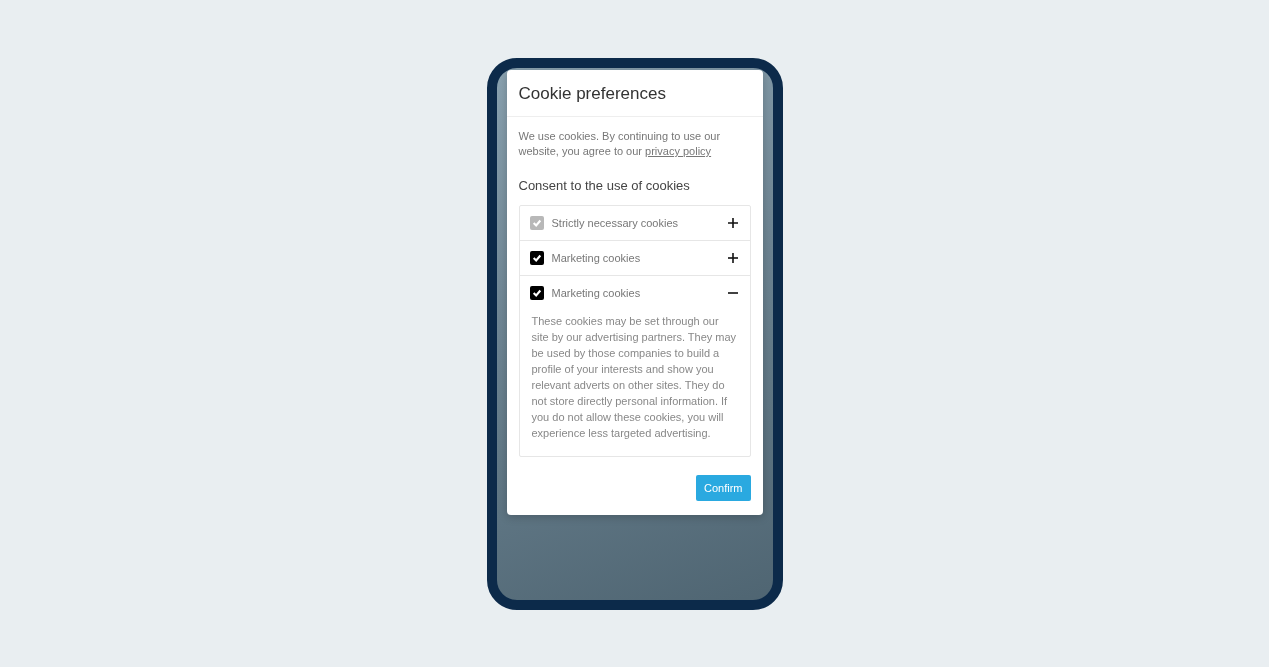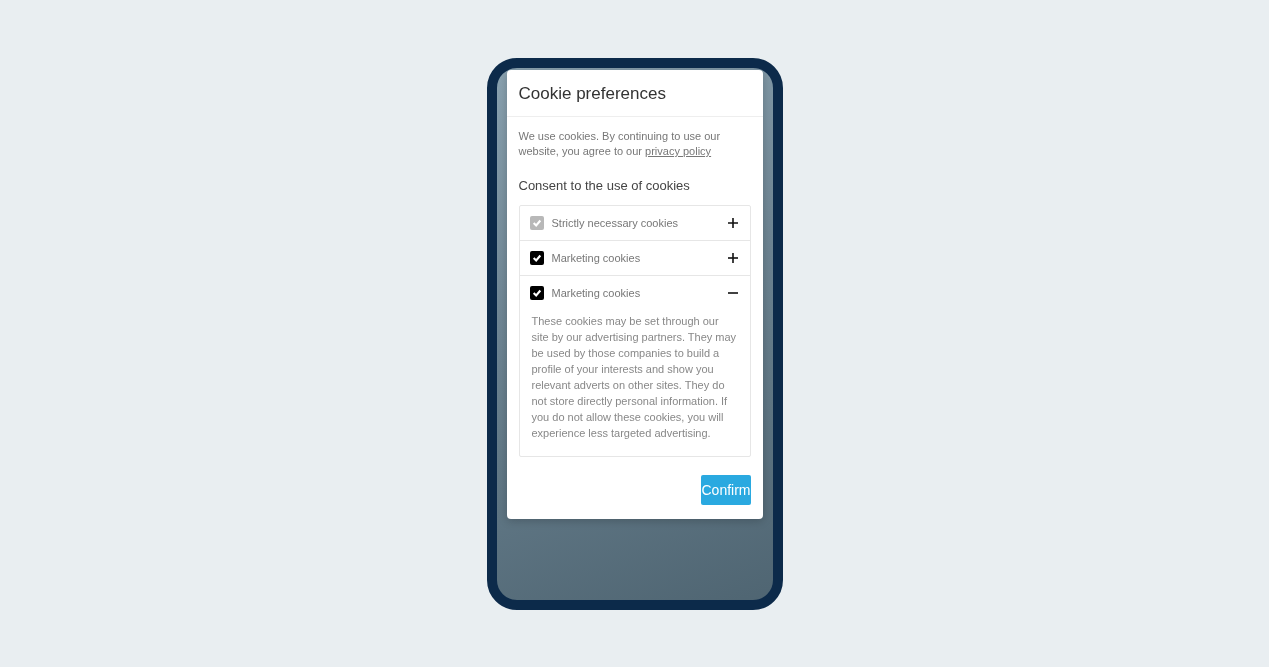--- a/index.html
+++ b/index.html
@@ -105,22 +105,22 @@
   }
   .modal-footer {
     display:flex;
     justify-content:flex-end;
     padding: 10px 12px 14px 12px;
   }
   .confirm-btn {
     background:#2aa9e0;
     color:#fff;
     border:none;
-    font-size:14px;
-    padding: 7px 0;
+    font-size:11px;
+    padding: 7px 8px;
     border-radius:2px;
     cursor:pointer;
   }
 </style>
 </head>
 <body>
 
 <div class="phone-frame">
   <div class="modal">
     <div class="modal-header">

